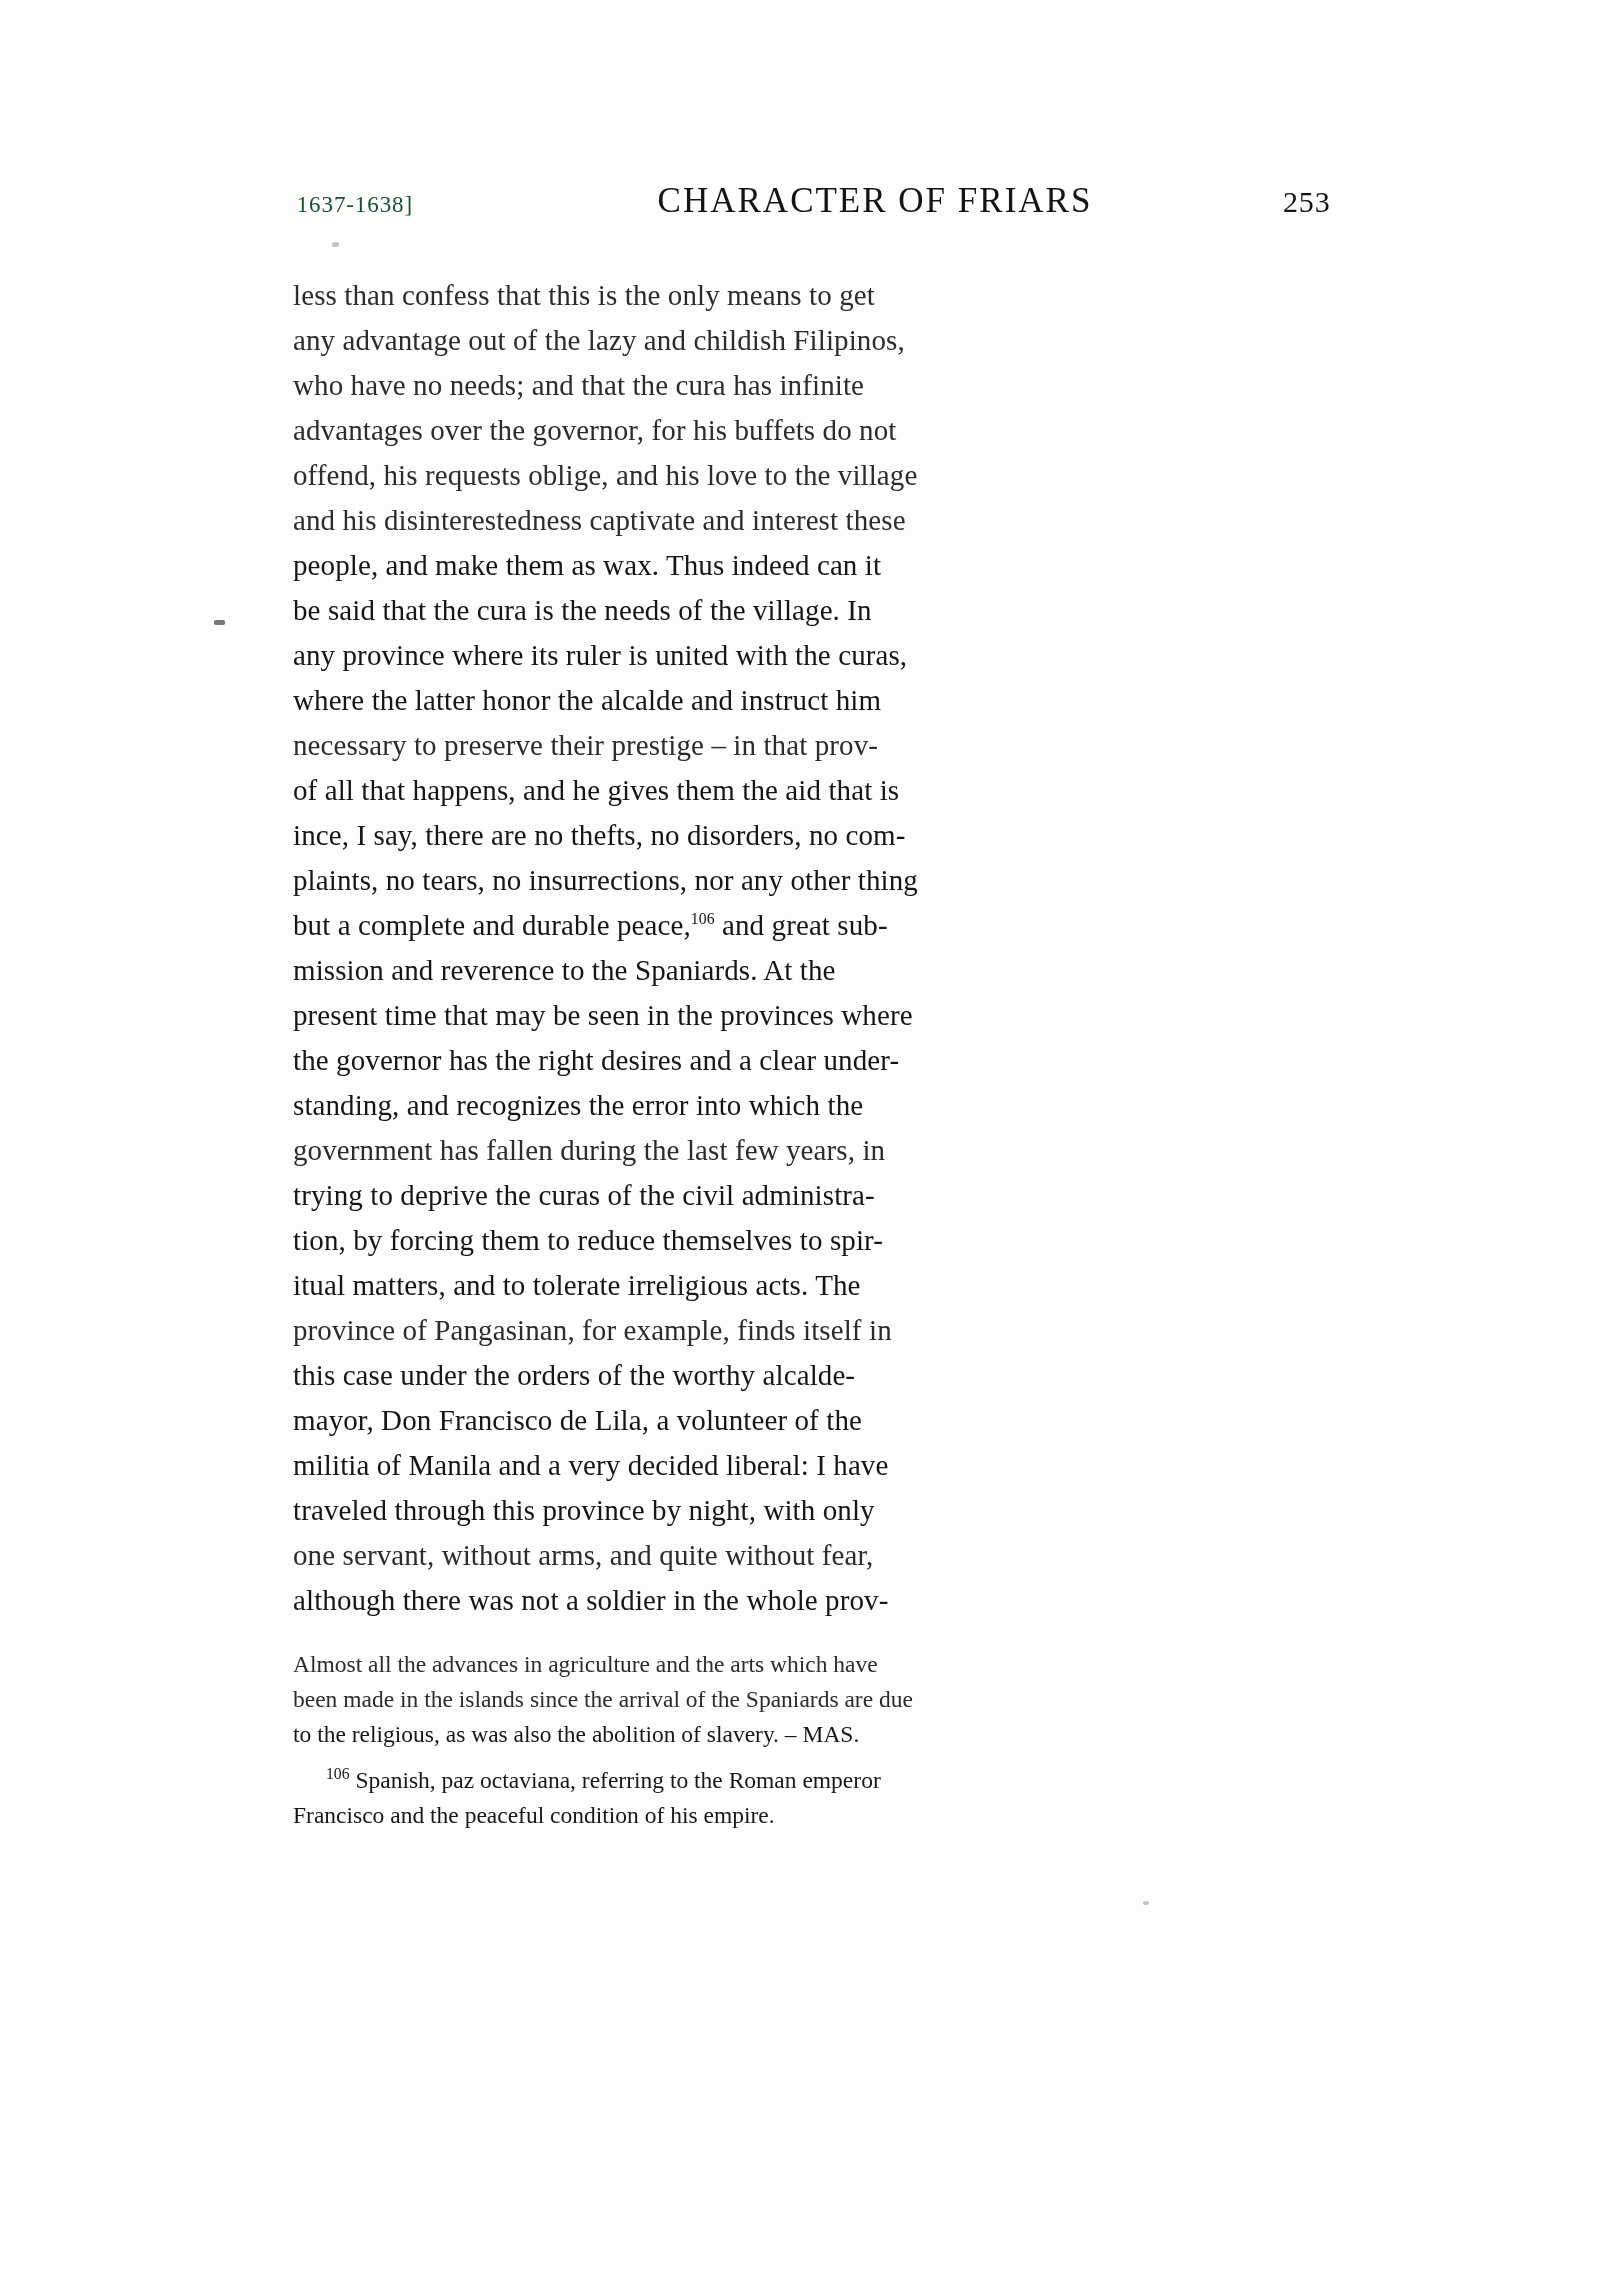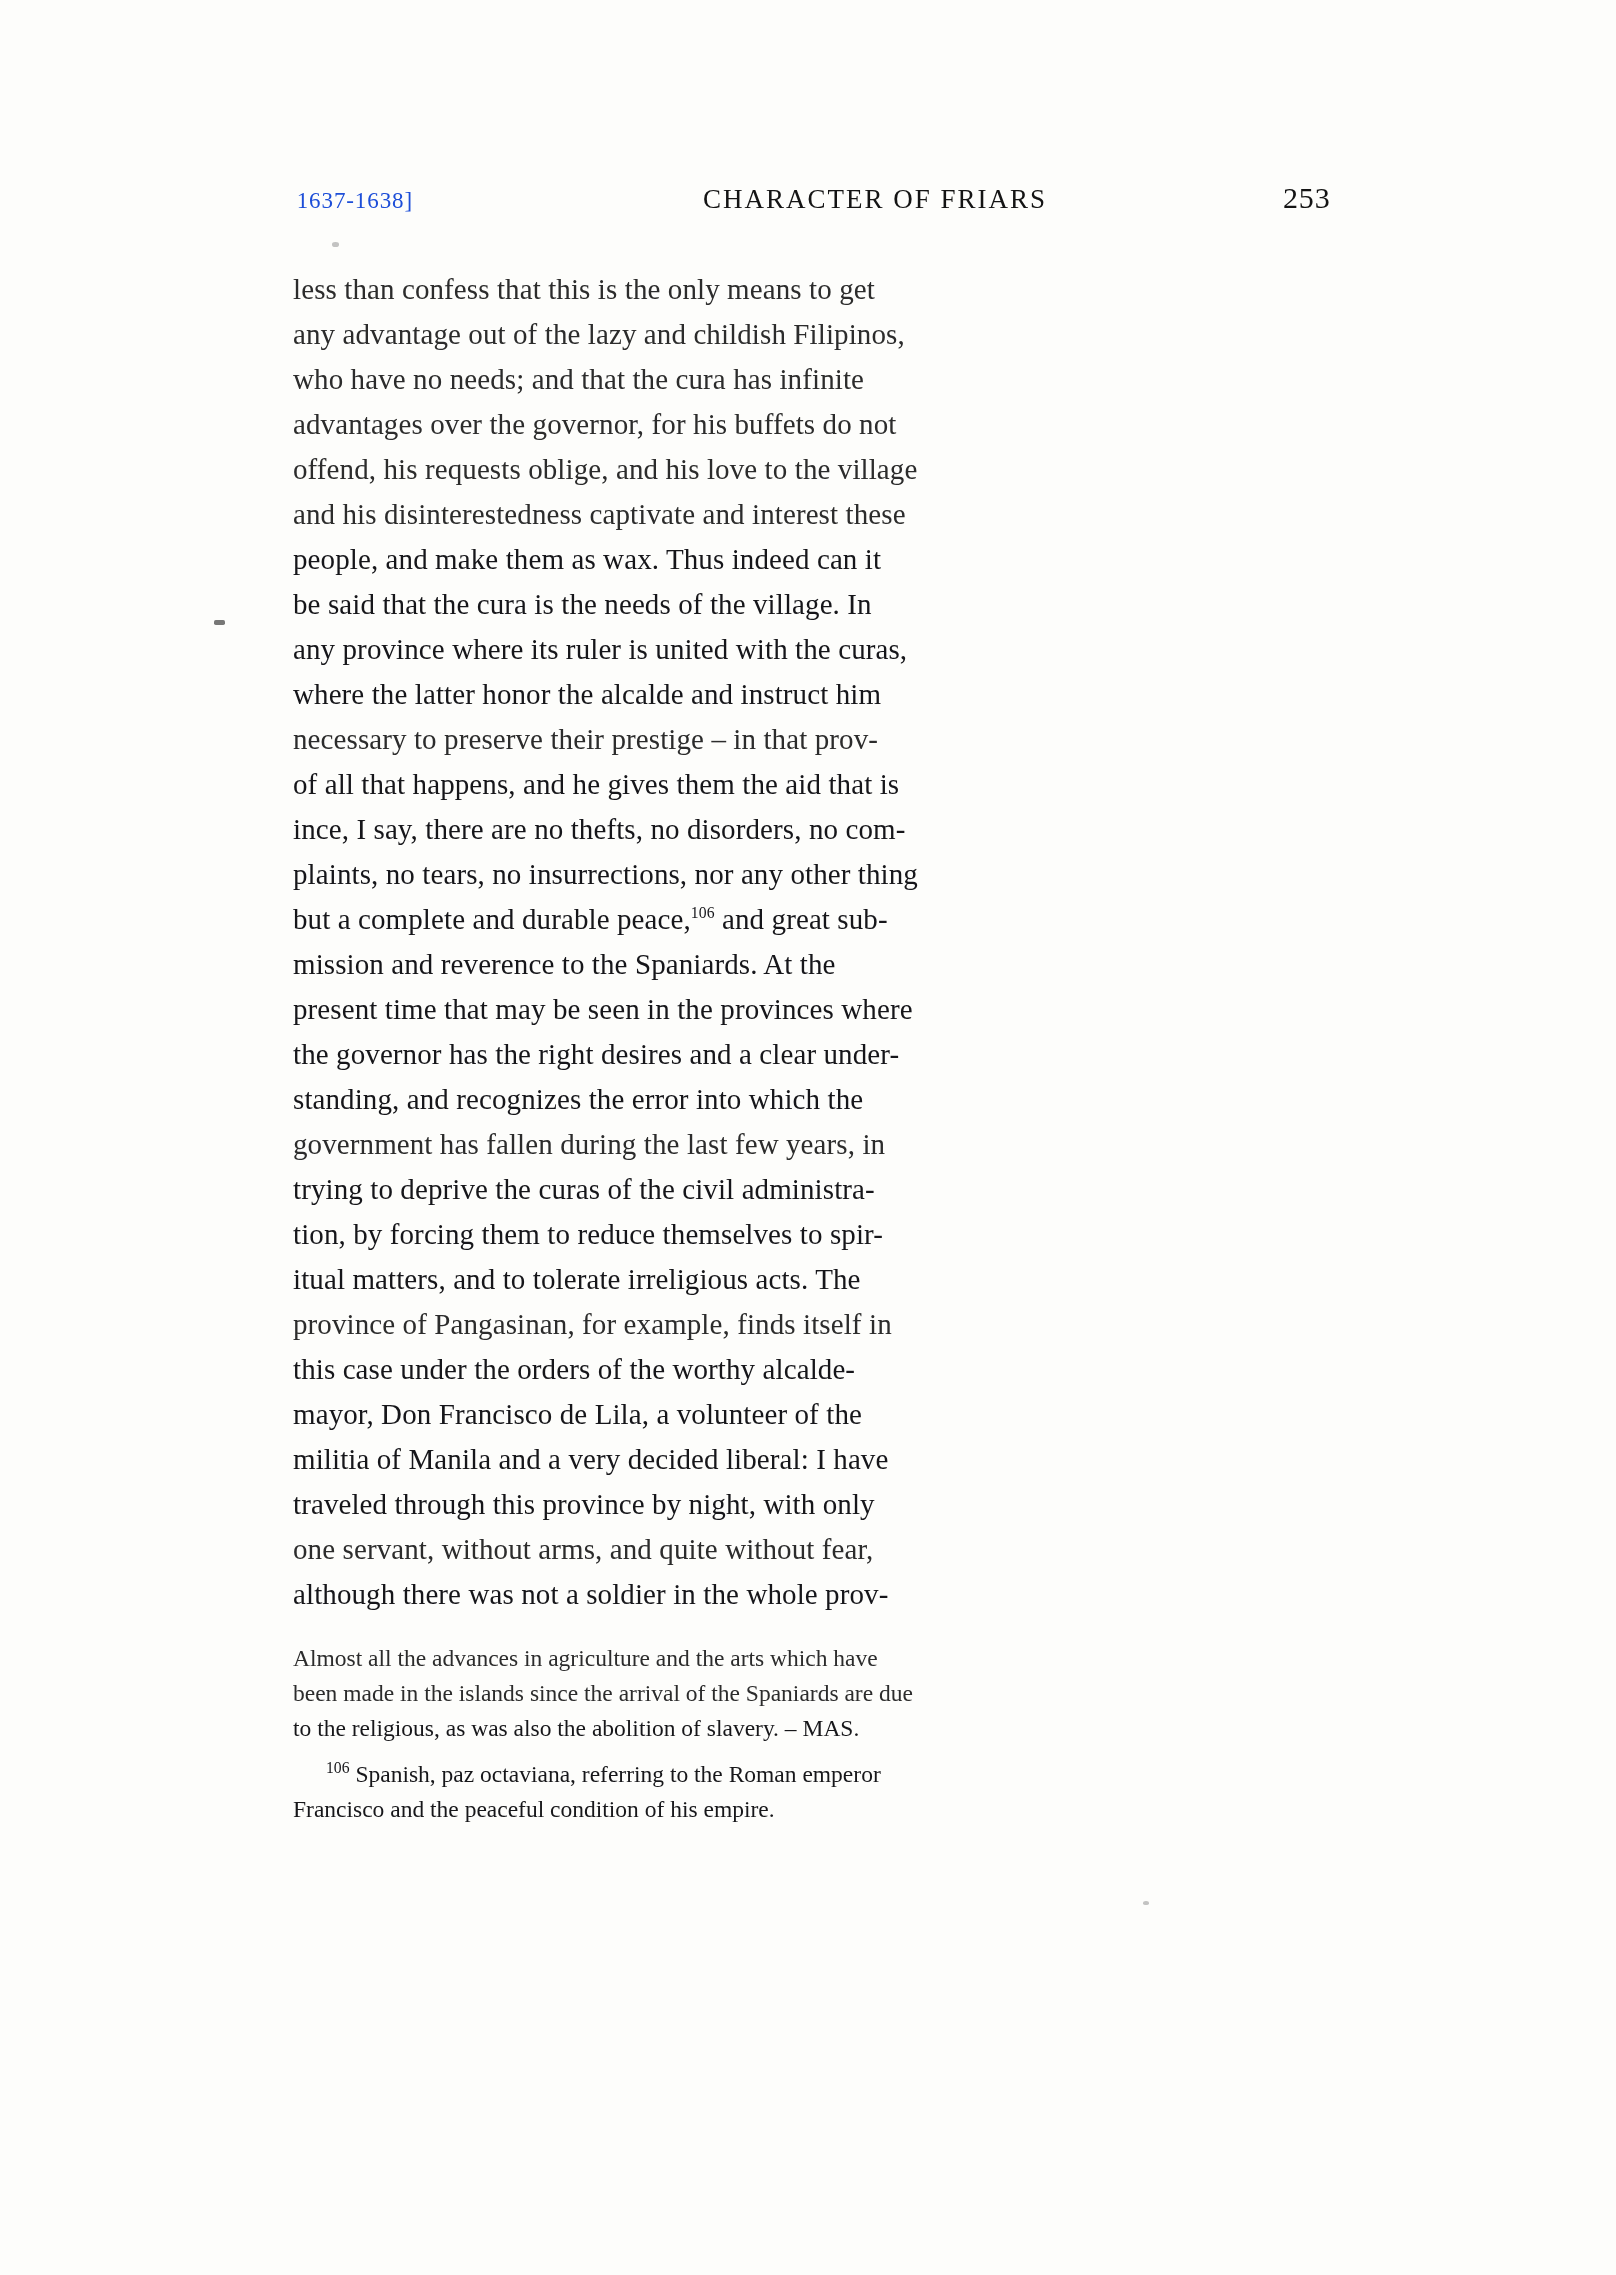--- a/index.html
+++ b/index.html
@@ -33,26 +33,26 @@
     display: flex;
     align-items: baseline;
     justify-content: space-between;
     width: 1034px;
     margin-left: 3.7px;
   }
   .folio-left {
     font-family: "Liberation Serif", serif;
     font-size: 23px;
     letter-spacing: 0.9px;
-    color: #1d4ed8;
+    color: #14532d;
     white-space: nowrap;
   }
   .running-title {
     font-family: "Liberation Serif", serif;
-    font-size: 27px;
+    font-size: 35px;
     letter-spacing: 2px;
     color: #141414;
     white-space: nowrap;
     margin-left: 54px;
     text-align: center;
   }
   .folio-right {
     font-family: "Liberation Serif", serif;
     font-size: 30px;
     letter-spacing: 0.9px;

